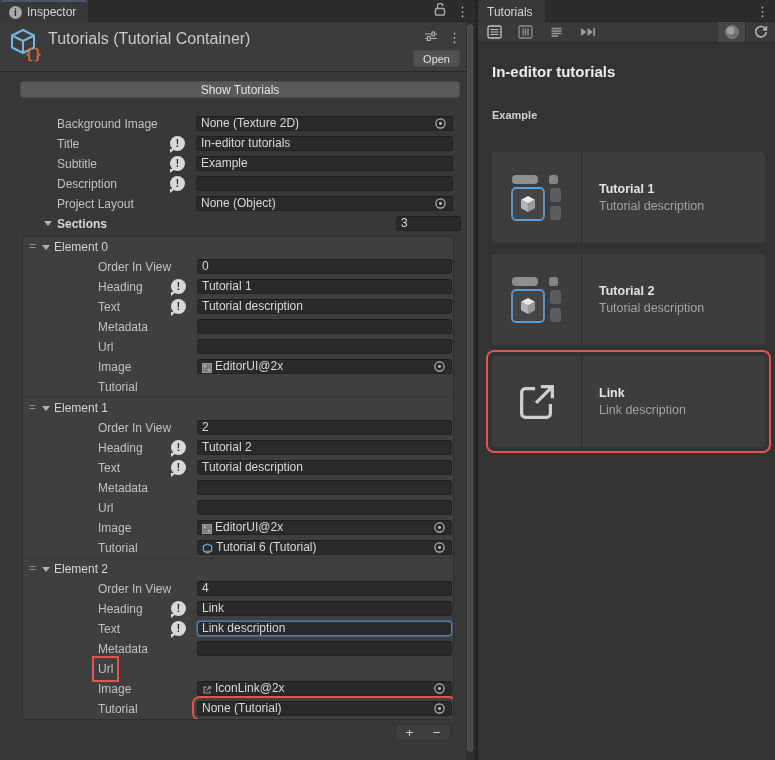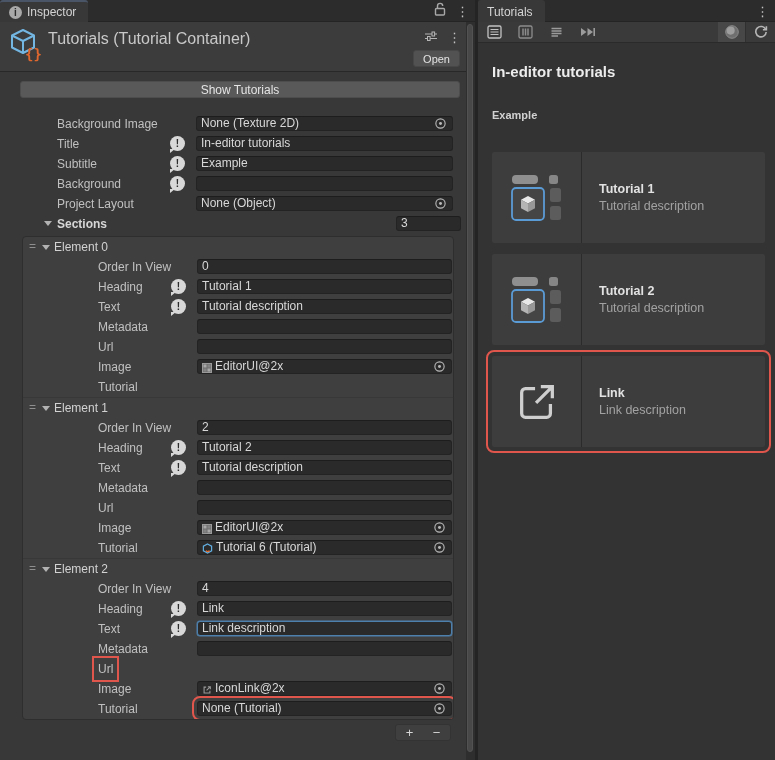--- a/index.html
+++ b/index.html
@@ -156,21 +156,21 @@
               </div>
             </div>
             <div class="row v-top">
               <span class="lbl">Subtitle</span>
               <span class="warn">!</span>
               <div class="val">
                 <div class="tfield">Example</div>
               </div>
             </div>
             <div class="row v-top">
-              <span class="lbl">Background</span>
+              <span class="lbl">Description</span>
               <span class="warn">!</span>
               <div class="val">
                 <div class="tfield"></div>
               </div>
             </div>
             <div class="row v-top">
               <span class="lbl">Project Layout</span>
               <div class="val">
                 <div class="ofield">
                   <span>None (Object)</span>

